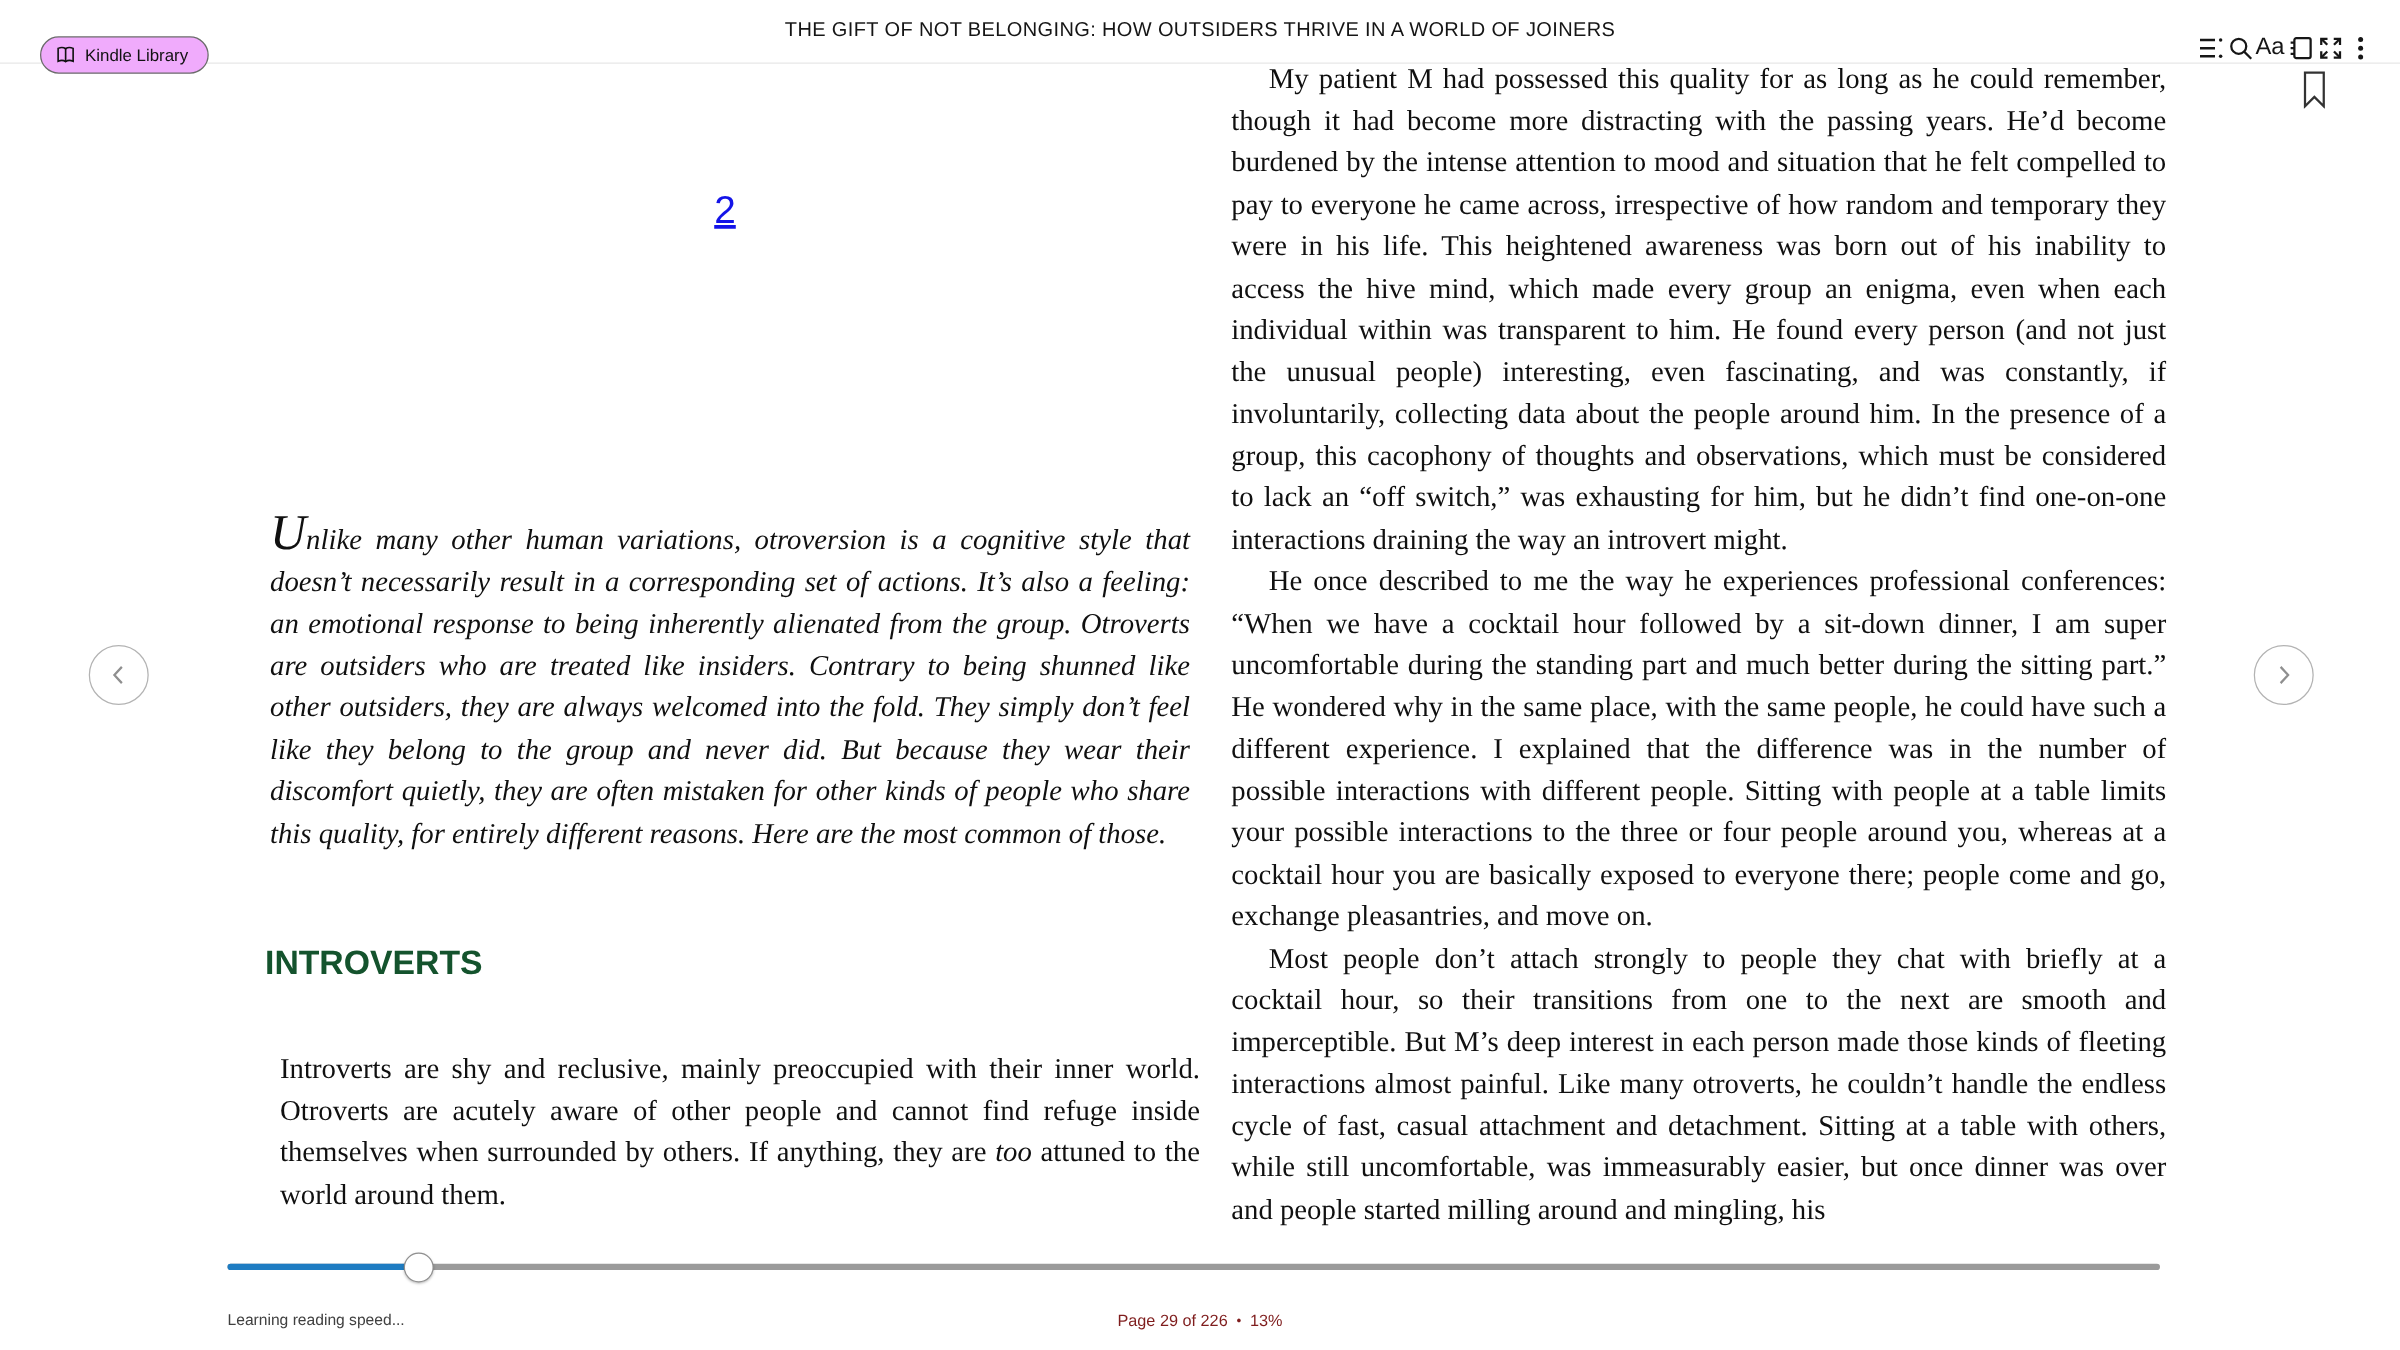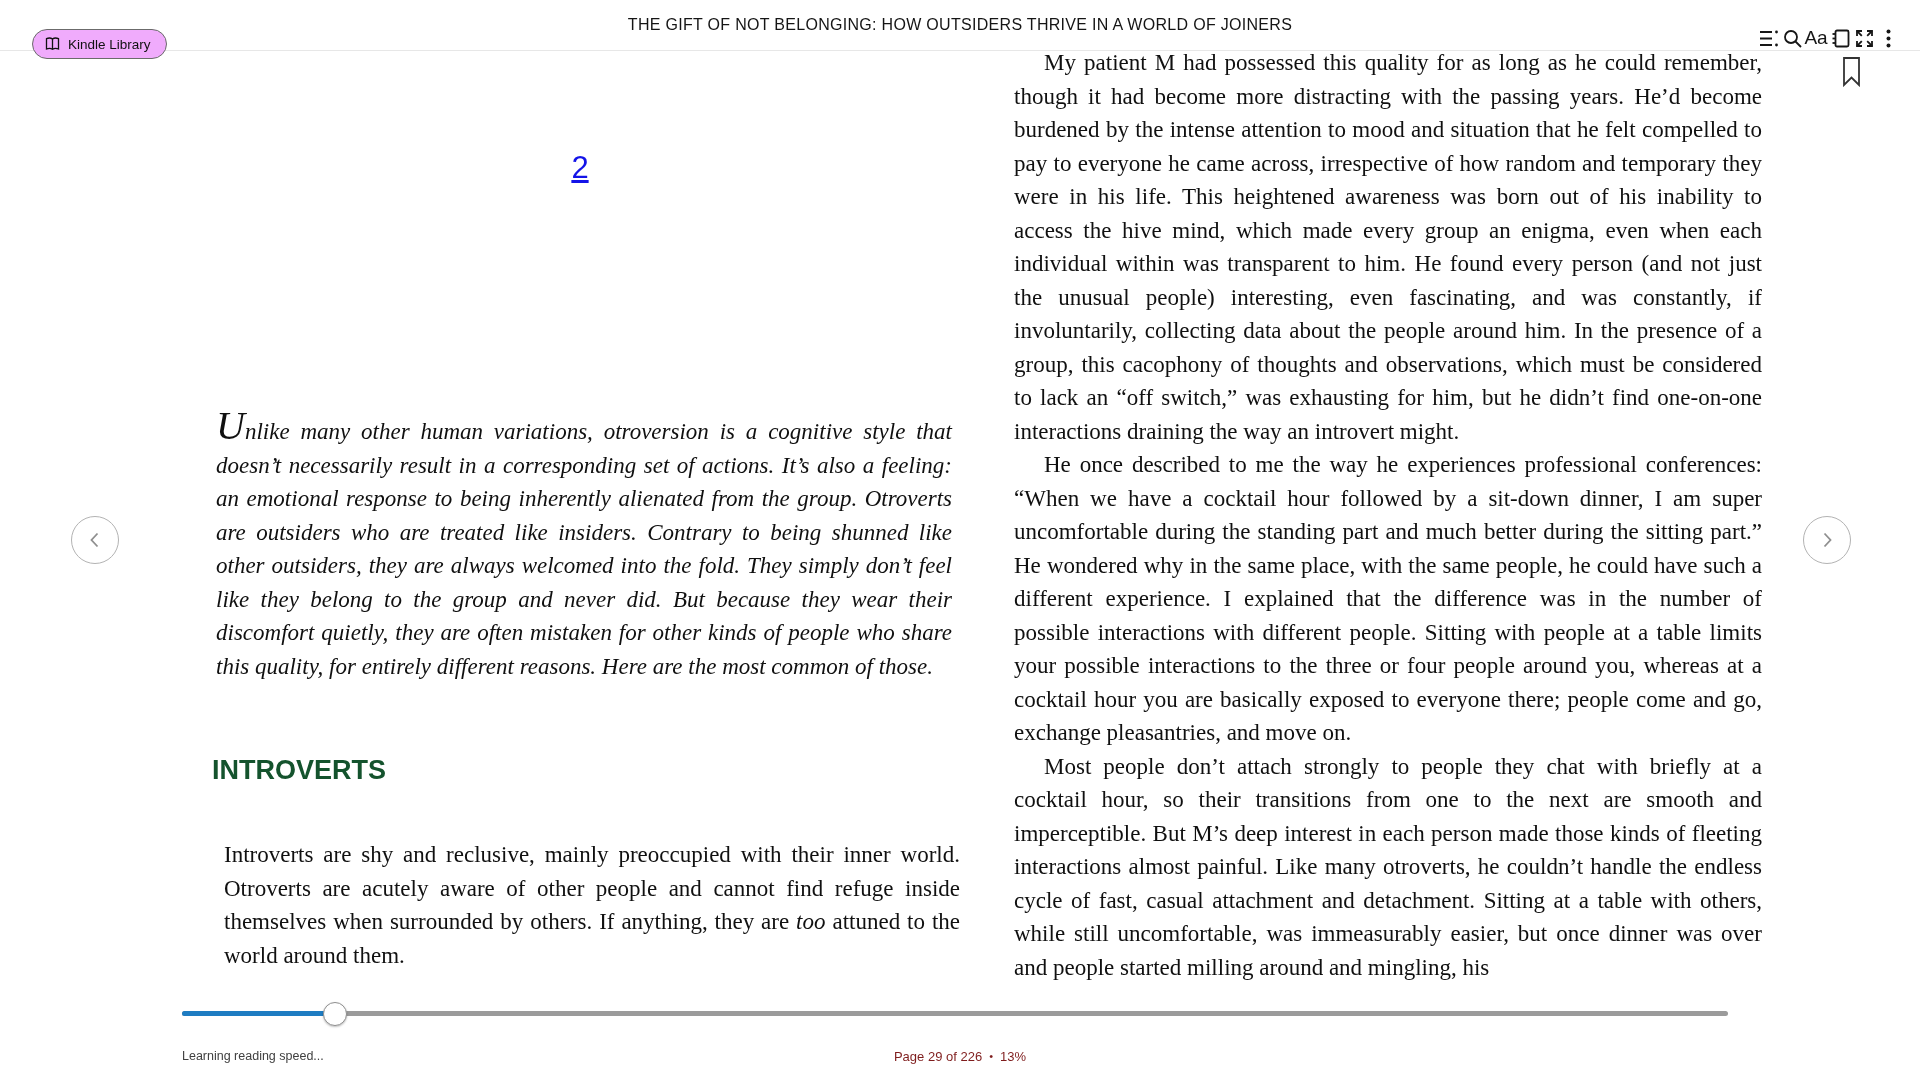--- a/index.html
+++ b/index.html
@@ -29,21 +29,21 @@
   .chapter-number-wrap a{font-size:31px;}
   .chapter-title-wrap{position:absolute;left:0;top:243px;width:100%;text-align:center;}
   .chapter-title-wrap a{font-size:35px;font-weight:500;}
   a.booklink{color:var(--link-blue,#1414e8);text-decoration:underline;cursor:pointer;}
   .opening{position:absolute;left:0;top:402px;width:100%;margin:4px;font-style:italic;}
   .opening::first-letter{font-size:40px;line-height:1;}
   .sec-heading{position:absolute;left:0;top:755px;margin:0;font-size:27px;font-weight:700;
                font-family:"Liberation Sans",sans-serif;color:#14532d;}
   .introp{position:absolute;left:0;top:826px;width:100%;margin:12px;}
 
-  .col-right{position:absolute;left:1014px;top:46px;width:748px;height:952px;overflow:hidden;}
+  .col-right{position:absolute;left:985px;top:46px;width:748px;height:952px;overflow:hidden;}
   .col-right p{margin:0;text-indent:30px;}
 
   
   .nav-circle{position:absolute;width:48px;height:48px;border-radius:50%;background:#fff;
               border:1px solid var(--nav-circle-border,#b3b3b3);display:flex;align-items:center;
               justify-content:center;cursor:pointer;padding:0;}
   .nav-prev{left:71px;top:516px;}
   .nav-next{left:1803px;top:516px;}
 
   

